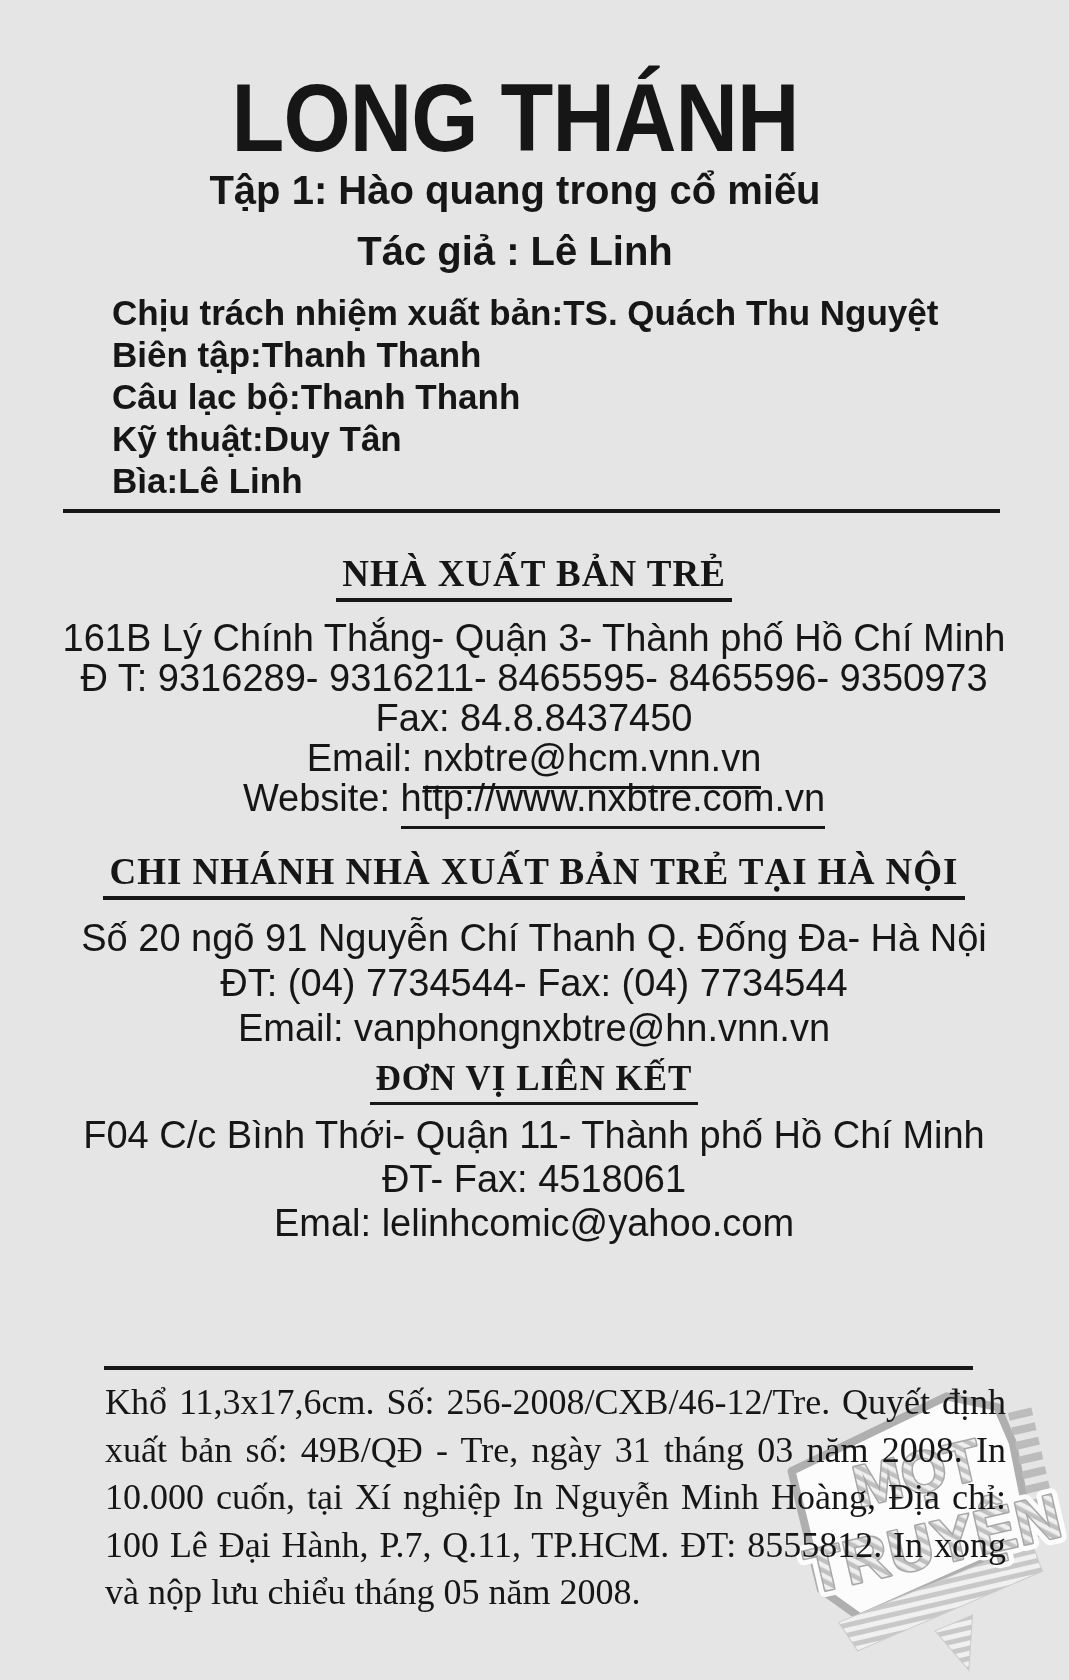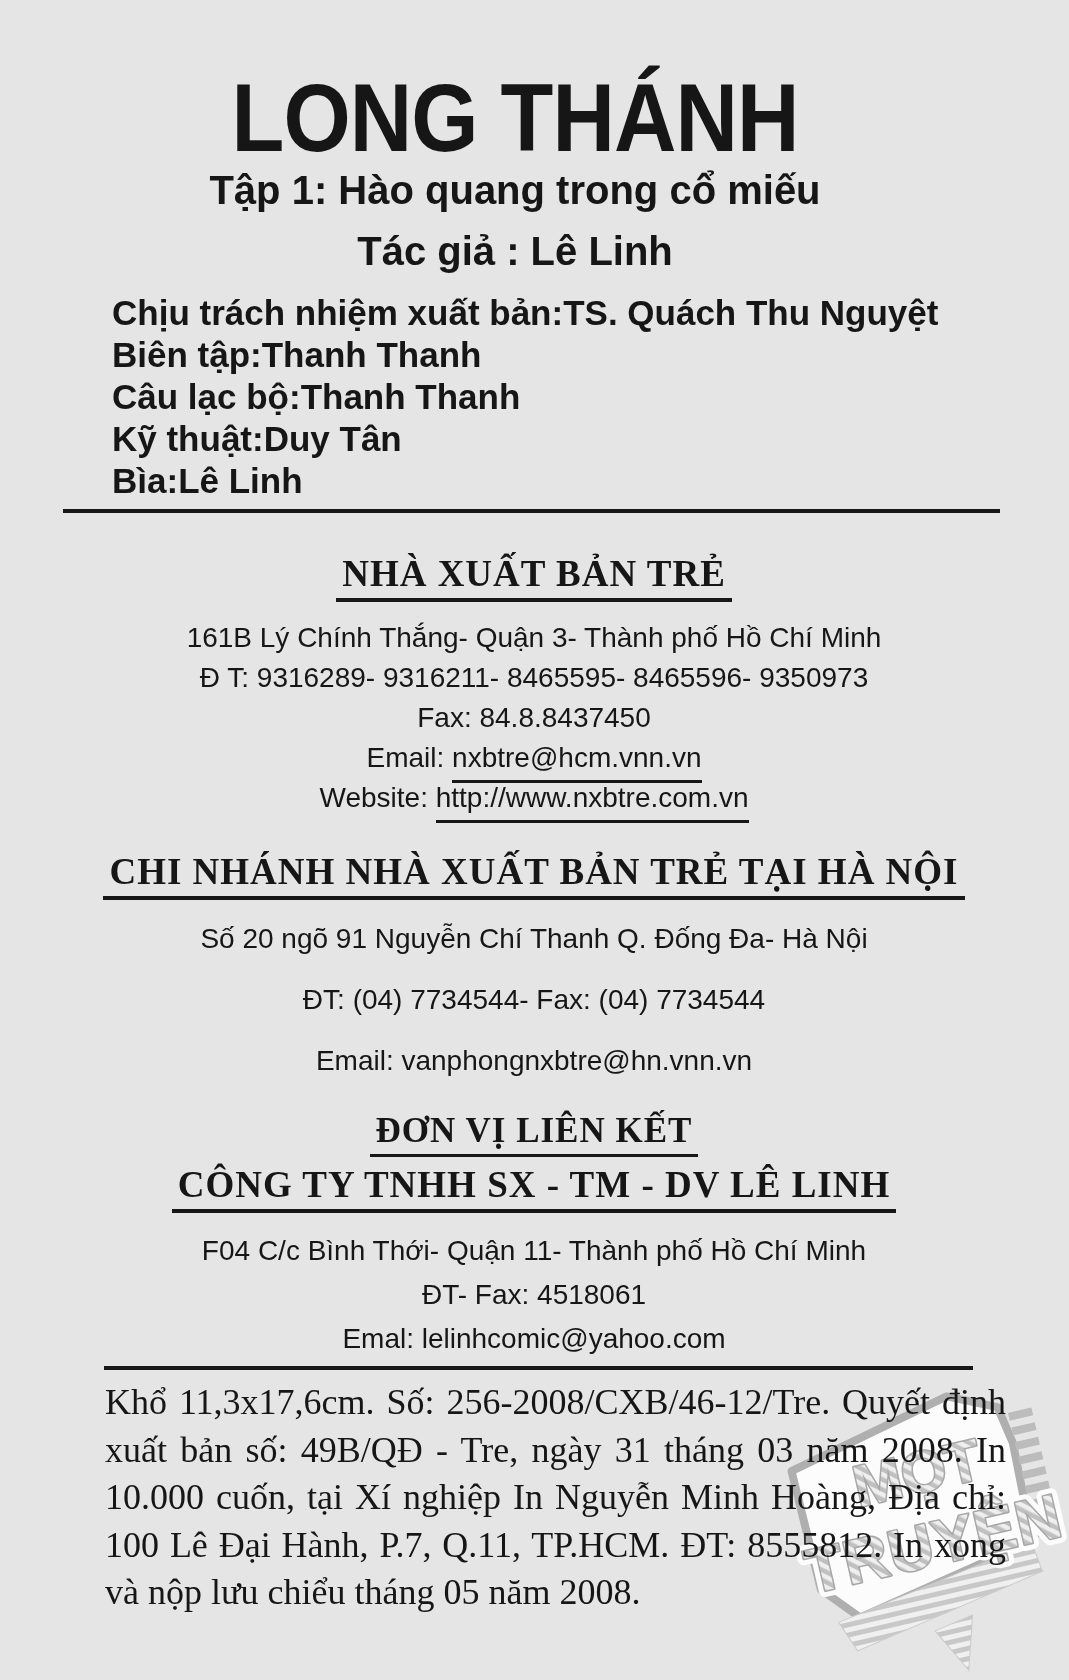--- a/index.html
+++ b/index.html
@@ -23,32 +23,32 @@
     font-weight:bold;font-size:35px;line-height:42px;}
   .credit-row{display:flex;justify-content:flex-start;white-space:nowrap;}
   
   .rule{position:absolute;background:#171717;}
   .rule-top{top:509px;left:63px;width:937px;height:4px;}
   .rule-bottom{top:1366px;left:104px;width:869px;height:4px;}
   
   .section{position:absolute;left:4px;width:1060px;text-align:center;}
   .sec-pub{top:554px;}
   .sec-branch{top:852px;}
-  .sec-partner{top:1112px;}
+  .sec-partner{top:1060px;}
   .sec-head{
     display:inline-block;margin:0;
     font-family:"Liberation Serif",serif;font-weight:bold;
     font-size:37px;line-height:1.08;letter-spacing:1px;
     border-bottom:4px solid #171717;padding:0 6px 4px;
   }
   .headwrap{margin-bottom:16px;}
   .sec-partner .headwrap-top{margin-bottom:8px;}
   .sec-partner .headwrap-top .sec-head{font-size:35px;border-bottom-width:3px;}
-  .bodyline{font-size:28px;line-height:40px;white-space:nowrap;}
-  .sec-branch .bodyline{line-height:45px;margin-top:16px;}
+  .bodyline{font-size:38px;line-height:40px;white-space:nowrap;}
+  .sec-branch .bodyline{line-height:45px;}
   .sec-partner .bodyline{line-height:44px;}
   .u{border-bottom:3px solid #171717;padding-bottom:7px;text-align:right;}
   
   .imprint{
     position:absolute;top:1379px;left:105px;width:901px;margin:0;z-index:2;
     font-family:"Liberation Serif",serif;font-size:36px;line-height:47.5px;
     text-align:justify;
   }
   
   .watermark{position:absolute;left:775px;top:1342px;width:300px;height:335px;z-index:1;}
@@ -111,23 +111,20 @@
     </div>
     <div class="bodyline">Số 20 ngõ 91 Nguyễn Chí Thanh Q. Đống Đa- Hà Nội</div>
     <div class="bodyline">ĐT: (04) 7734544- Fax: (04) 7734544</div>
     <div class="bodyline">Email: vanphongnxbtre@hn.vnn.vn</div>
   </section>
 
   <section class="section sec-partner">
     <div class="headwrap headwrap-top">
       <h2 class="sec-head">ĐƠN VỊ LIÊN KẾT</h2>
     </div>
-    <div class="headwrap">
-      <h2 class="sec-head">CÔNG TY TNHH SX - TM - DV LÊ LINH</h2>
-    </div>
     <div class="bodyline">F04 C/c Bình Thới- Quận 11- Thành phố Hồ Chí Minh</div>
     <div class="bodyline">ĐT- Fax: 4518061</div>
     <div class="bodyline">Emal: lelinhcomic@yahoo.com</div>
   </section>
 
   <div class="rule rule-bottom"></div>
 
   <p class="imprint">Khổ 11,3x17,6cm. Số: 256-2008/CXB/46-12/Tre. Quyết định xuất bản số: 49B/QĐ - Tre, ngày 31 tháng 03 năm 2008. In 10.000 cuốn, tại Xí nghiệp In Nguyễn Minh Hoàng, Địa chỉ: 100 Lê Đại Hành, P.7, Q.11, TP.HCM. ĐT: 8555812. In xong và nộp lưu chiểu tháng 05 năm 2008.</p>
 
   <svg class="watermark" viewBox="0 0 300 335" xmlns="http://www.w3.org/2000/svg" aria-hidden="true">

